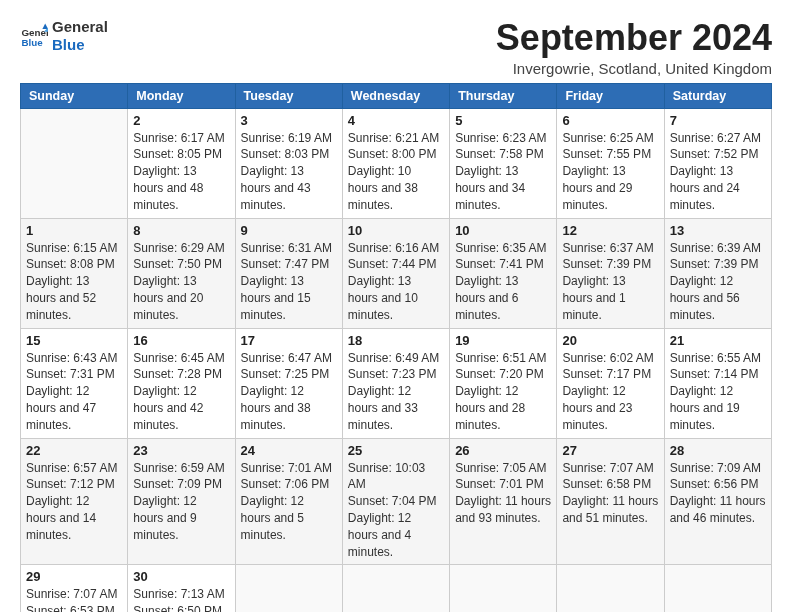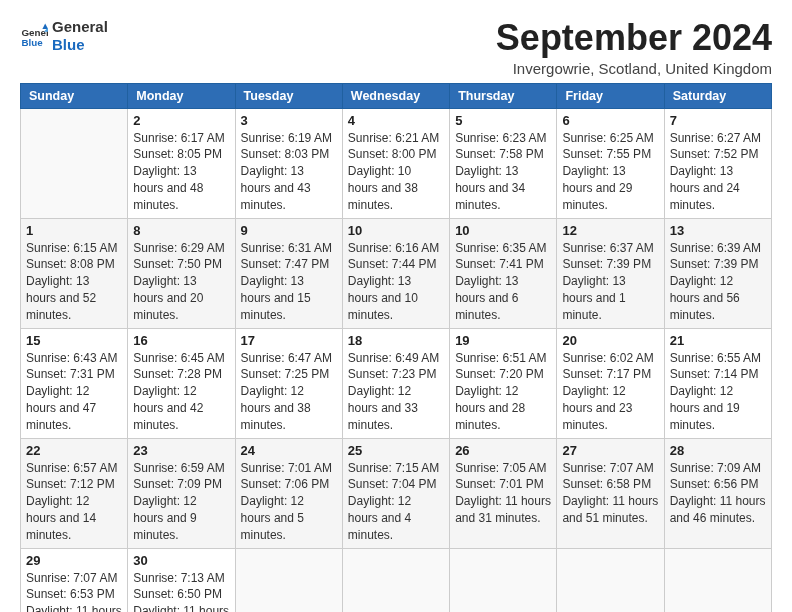--- a/index.html
+++ b/index.html
@@ -225,25 +225,25 @@
           <td>
             <span class="day-num">23</span>
             <div class="cell-text"><span>Sunrise: 6:59 AM</span><br><span>Sunset: 7:09 PM</span><br><span>Daylight: 12 hours and 9 minutes.</span></div>
           </td>
           <td>
             <span class="day-num">24</span>
             <div class="cell-text"><span>Sunrise: 7:01 AM</span><br><span>Sunset: 7:06 PM</span><br><span>Daylight: 12 hours and 5 minutes.</span></div>
           </td>
           <td>
             <span class="day-num">25</span>
-            <div class="cell-text"><span>Sunrise: 7:15 AM</span><br><span>Sunset: 7:04 PM</span><br><span>Daylight: 12 hours and 4 minutes.</span></div>
+            <div class="cell-text"><span>Sunrise: 10:03 AM</span><br><span>Sunset: 7:04 PM</span><br><span>Daylight: 12 hours and 4 minutes.</span></div>
           </td>
           <td>
             <span class="day-num">26</span>
-            <div class="cell-text"><span>Sunrise: 7:05 AM</span><br><span>Sunset: 7:01 PM</span><br><span>Daylight: 11 hours and 31 minutes.</span></div>
+            <div class="cell-text"><span>Sunrise: 7:05 AM</span><br><span>Sunset: 7:01 PM</span><br><span>Daylight: 11 hours and 93 minutes.</span></div>
           </td>
           <td>
             <span class="day-num">27</span>
             <div class="cell-text"><span>Sunrise: 7:07 AM</span><br><span>Sunset: 6:58 PM</span><br><span>Daylight: 11 hours and 51 minutes.</span></div>
           </td>
           <td>
             <span class="day-num">28</span>
             <div class="cell-text"><span>Sunrise: 7:09 AM</span><br><span>Sunset: 6:56 PM</span><br><span>Daylight: 11 hours and 46 minutes.</span></div>
           </td>
         </tr>

